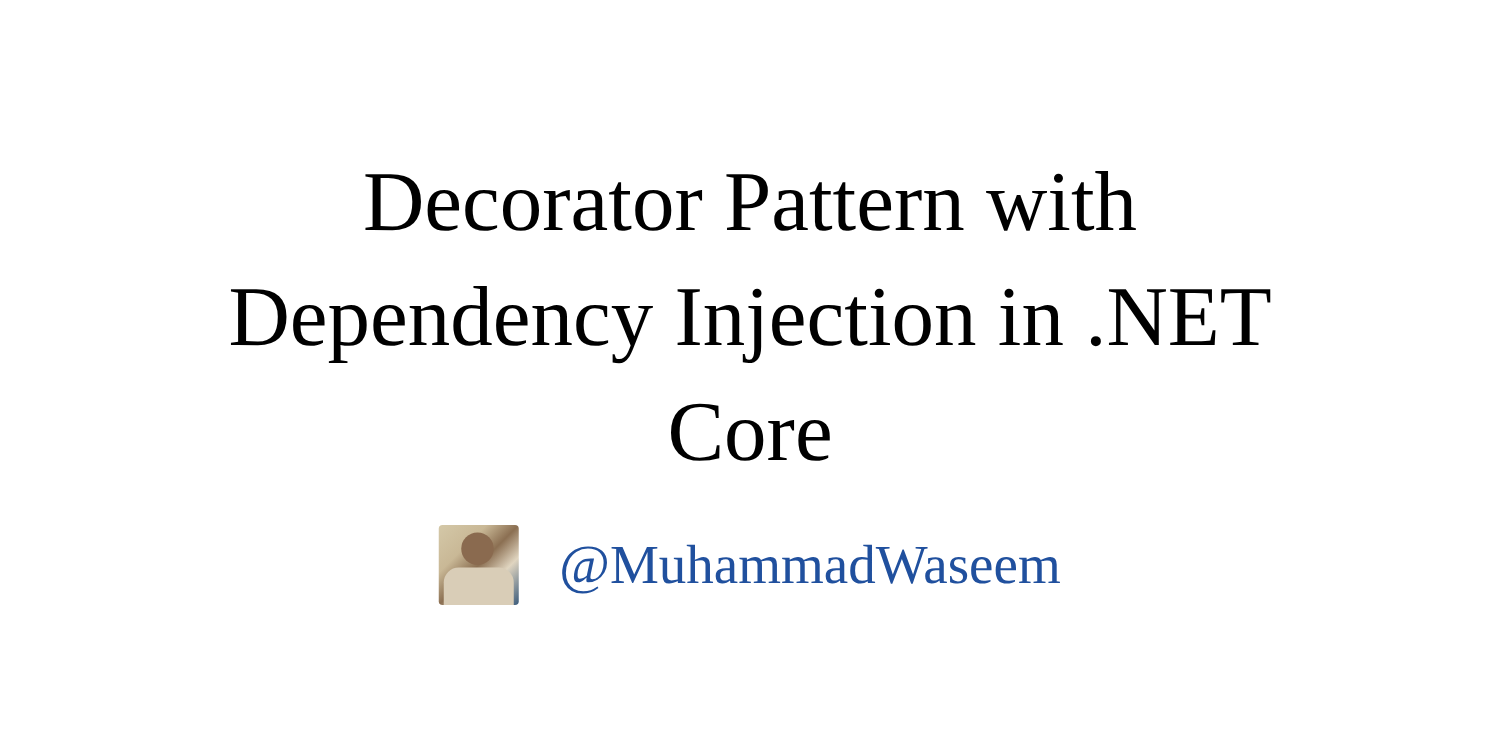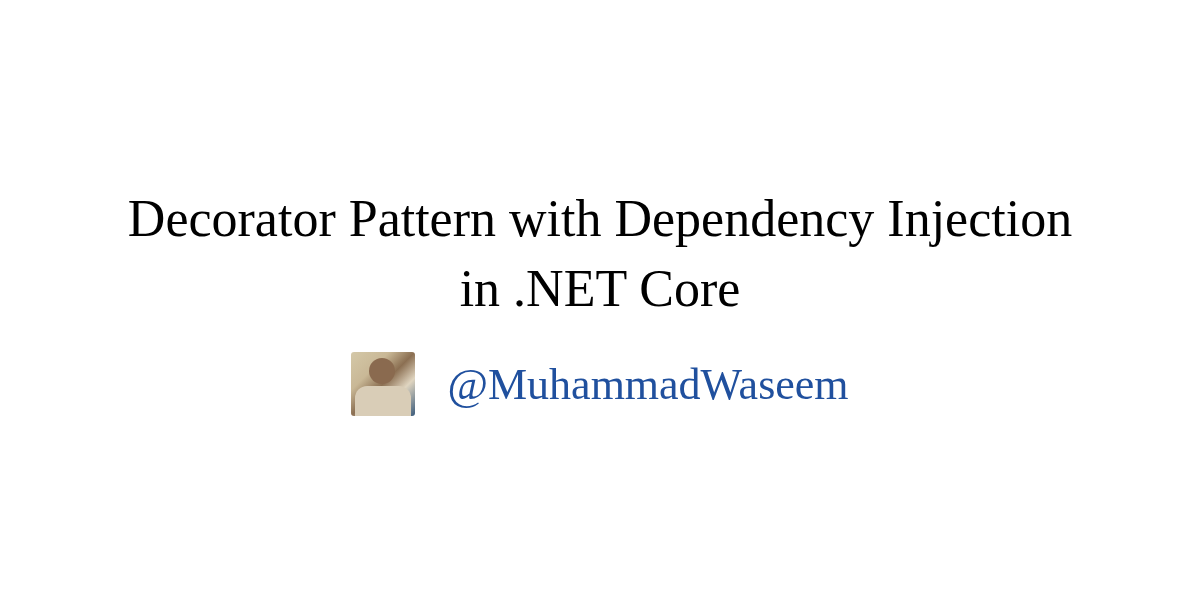--- a/index.html
+++ b/index.html
@@ -12,21 +12,21 @@
       height: 600px;
       background: #ffffff;
       display: flex;
       flex-direction: column;
       justify-content: center;
       align-items: center;
       font-family: Georgia, 'Times New Roman', serif;
       color: #000000;
     }
     .title {
-      font-size: 52px;
+      font-size: 68px;
       font-weight: 400;
       text-align: center;
       line-height: 1.35;
       max-width: 960px;
       margin-bottom: 28px;
     }
     .author-row {
       display: flex;
       align-items: center;
       gap: 32px;

